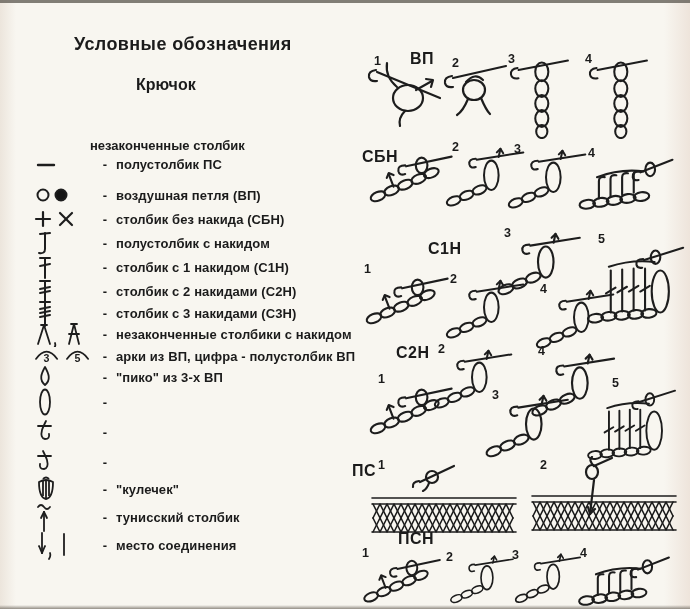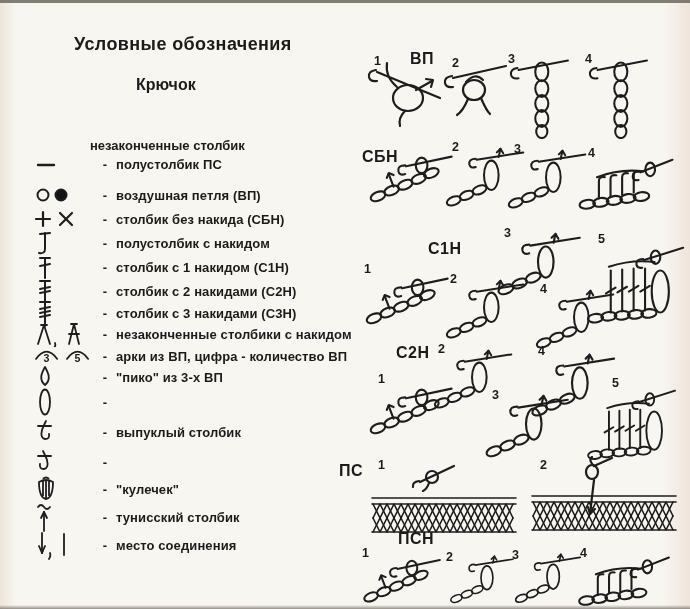--- a/index.html
+++ b/index.html
@@ -280,21 +280,21 @@
         <svg width="62" height="26" viewBox="0 0 62 26">
             <g stroke="#1d1d1d" fill="none" stroke-width="1.8" stroke-linecap="round">
               <path d="M2,16 Q13,1 24,16"></path>
               <path d="M34,16 Q45,1 56,16"></path>
             </g>
             <text x="13" y="19" font-size="11" font-weight="bold" fill="#1d1d1d" text-anchor="middle">3</text>
             <text x="45" y="19" font-size="11" font-weight="bold" fill="#1d1d1d" text-anchor="middle">5</text>
           </svg>
       </span>
       <span class="ldash">-</span>
-      <span class="llabel">арки из ВП, цифра - количество ВП</span>
+      <span class="llabel">арки из ВП, цифра - полустолбик ВП</span>
     </div>
 
     <div class="lrow" style="top:365px">
       <span class="lsym">
         <svg width="22" height="26" viewBox="0 0 22 26">
             <g stroke="#1d1d1d" fill="none" stroke-width="1.8" stroke-linejoin="round">
               <path d="M11,3 C7,10 5,16 11,21 C17,16 15,10 11,3 Z"></path>
             </g>
           </svg>
       </span>
@@ -316,21 +316,20 @@
     <div class="lrow" style="top:420px">
       <span class="lsym">
         <svg width="22" height="26" viewBox="0 0 22 26">
             <g stroke="#1d1d1d" fill="none" stroke-width="1.8" stroke-linecap="round">
               <path d="M4,7 L17,7"></path>
               <path d="M12,2 Q9,8 8,11 Q6,19 11,20 Q16,20 15,15"></path>
             </g>
           </svg>
       </span>
       <span class="ldash">-</span>
-      <span class="llabel">выпуклый столбик</span>
     </div>
 
     <div class="lrow" style="top:450px">
       <span class="lsym">
         <svg width="22" height="26" viewBox="0 0 22 26">
             <g stroke="#1d1d1d" fill="none" stroke-width="1.8" stroke-linecap="round">
               <path d="M4,7 L17,7"></path>
               <path d="M9,2 Q12,8 13,11 Q15,19 10,20 Q5,20 6,15"></path>
             </g>
           </svg>
@@ -467,21 +466,21 @@
     <svg class="sk" style="left:528px;top:350px" width="88" height="72">
         <use href="#d-chainloop"></use>
       </svg>
     <span class="dnum" style="left:612px;top:376px">5</span>
     <svg class="sk" style="left:582px;top:382px" width="100" height="80">
         <use href="#d-blockT"></use>
       </svg>
   </div>
 
   <div>
-    <span class="dlabel" style="left:339px;top:462px">ПС</span>
+    <span class="dlabel" style="left:352px;top:462px">ПС</span>
     <span class="dnum" style="left:378px;top:458px">1</span>
     <svg class="sk" style="left:368px;top:460px" width="152" height="76" viewBox="0 0 152 76">
       <use href="#g-hookknot" x="42" y="0" width="46" height="32"></use>
       <use href="#d-band" x="1" y="28" width="150" height="48"></use>
     </svg>
     <span class="dnum" style="left:540px;top:458px">2</span>
     <svg class="sk" style="left:528px;top:456px" width="152" height="82" viewBox="0 0 152 82">
       <g stroke="#1d1d1d" fill="none" stroke-width="2.2" stroke-linecap="round">
         <path d="M66,10 q-6,-6 -2,-9"></path>
           <path d="M66,10 L84,2"></path>

